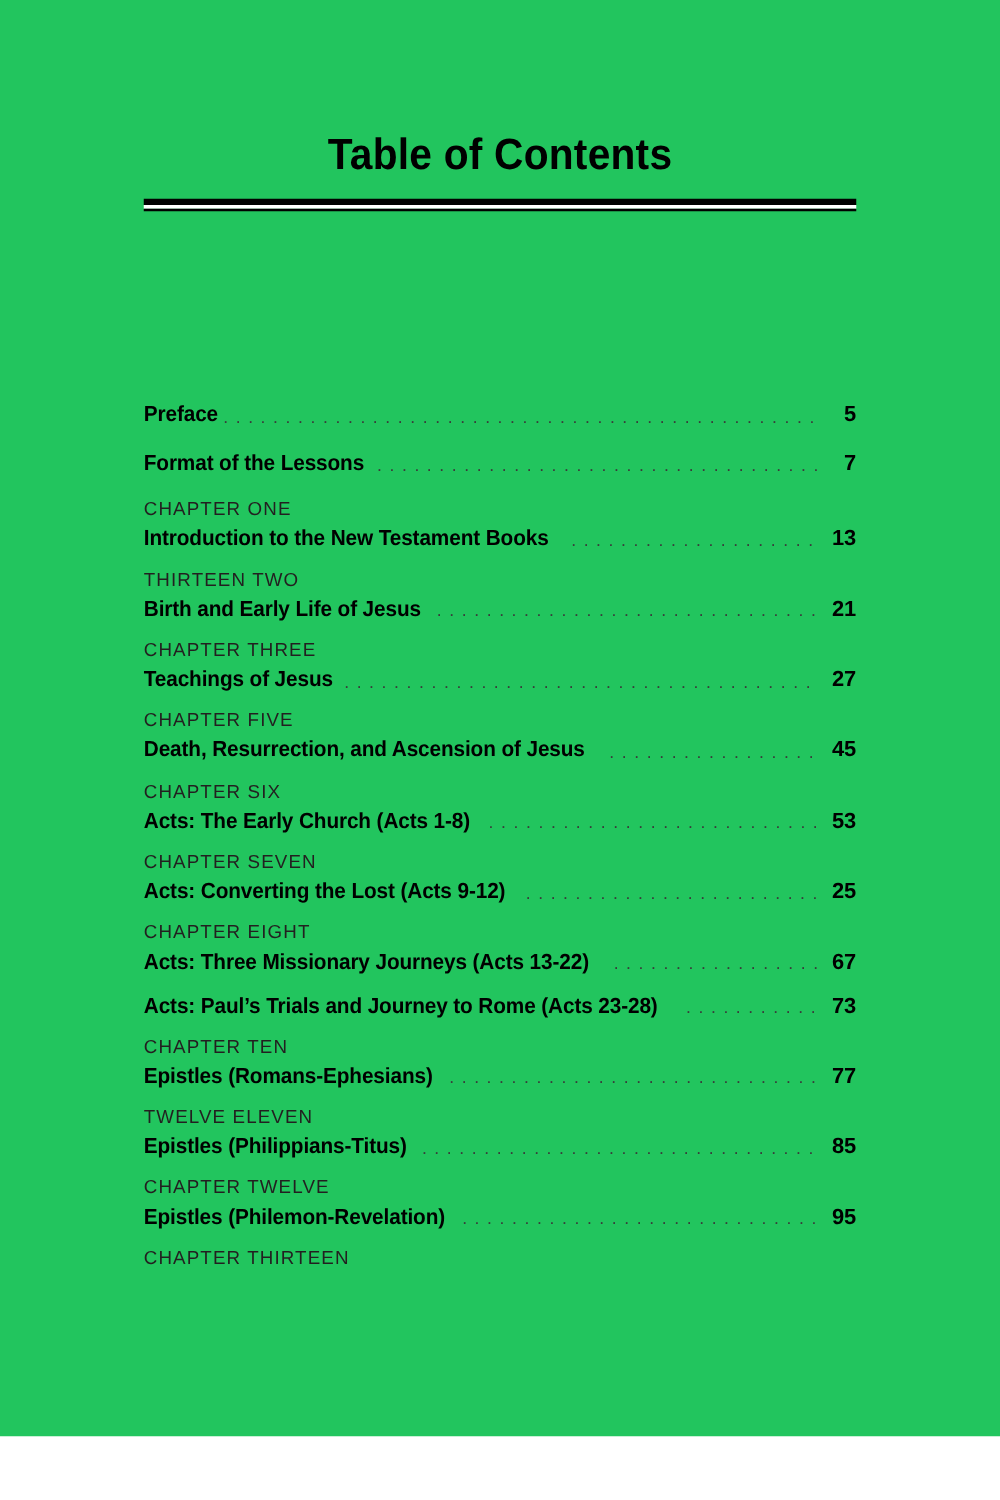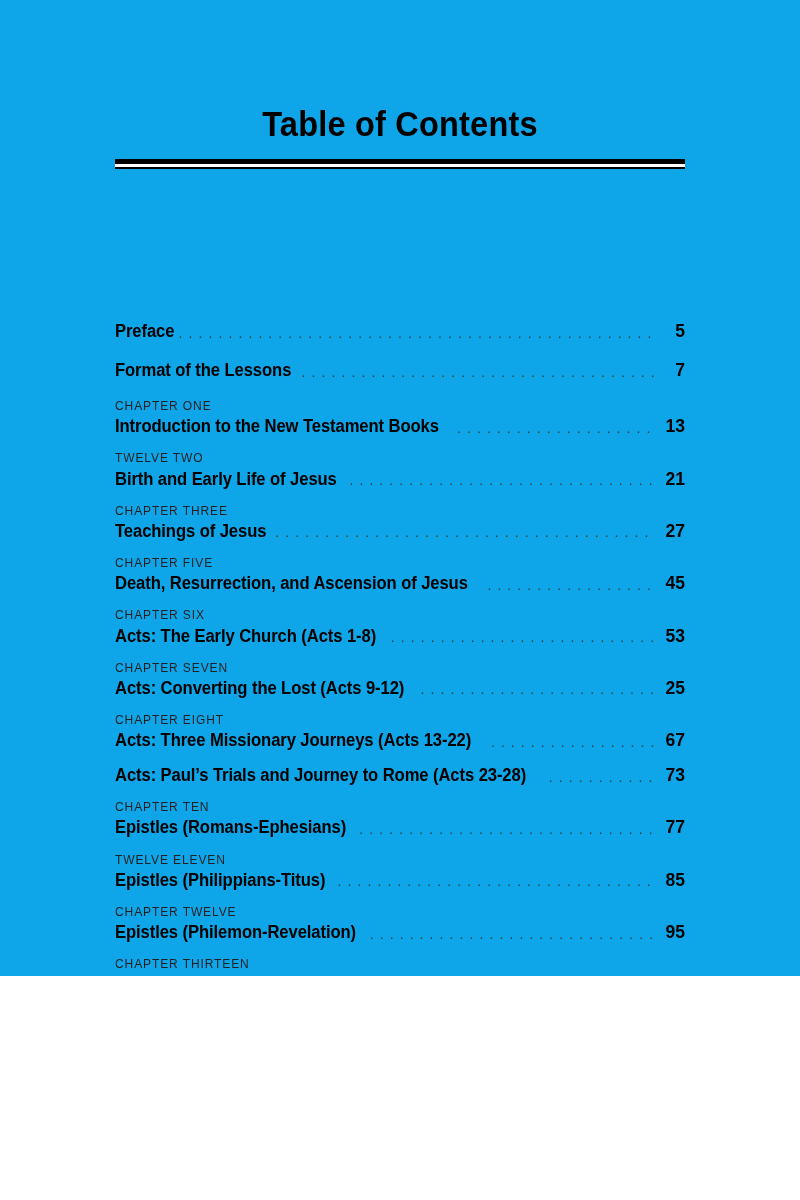--- a/index.html
+++ b/index.html
@@ -11,22 +11,22 @@
     width: 800px;
     height: 1200px;
     font-family: "Liberation Sans", sans-serif;
     color: #000000;
     -webkit-font-smoothing: antialiased;
   }
 
   .page {
     position: relative;
     width: 800px;
-    height: 976px;
-    background: #0ea5e9;
+    height: 1149px;
+    background: #22c55e;
     overflow: hidden;
   }
 
   
   .title-block {
     position: absolute;
     left: 115px;
     top: 104px;
     width: 570px;
   }
@@ -73,21 +73,21 @@
 
   .toc-entry {
     margin-bottom: 12px;
   }
   .toc-entry.plain {
     margin-bottom: 16px;
   }
 
   .chapter-label {
     font-family: "Liberation Sans", sans-serif;
-    font-size: 12px;
+    font-size: 15px;
     font-weight: normal;
     letter-spacing: 0.9px;
     color: #231f20;
     line-height: 1.35;
     margin-bottom: 1px;
     white-space: nowrap;
   }
 
   .entry-line {
     display: flex;
@@ -170,21 +170,21 @@
       </div>
       <div class="toc-entry">
         <div class="chapter-label">CHAPTER ONE</div>
         <div class="entry-line">
           <span class="entry-title">Introduction to the New Testament Books</span>
           <span class="leader"></span>
           <span class="entry-page">13</span>
         </div>
       </div>
       <div class="toc-entry">
-        <div class="chapter-label">TWELVE TWO</div>
+        <div class="chapter-label">THIRTEEN TWO</div>
         <div class="entry-line">
           <span class="entry-title">Birth and Early Life of Jesus</span>
           <span class="leader"></span>
           <span class="entry-page">21</span>
         </div>
       </div>
       <div class="toc-entry">
         <div class="chapter-label">CHAPTER THREE</div>
         <div class="entry-line">
           <span class="entry-title">Teachings of Jesus</span>

